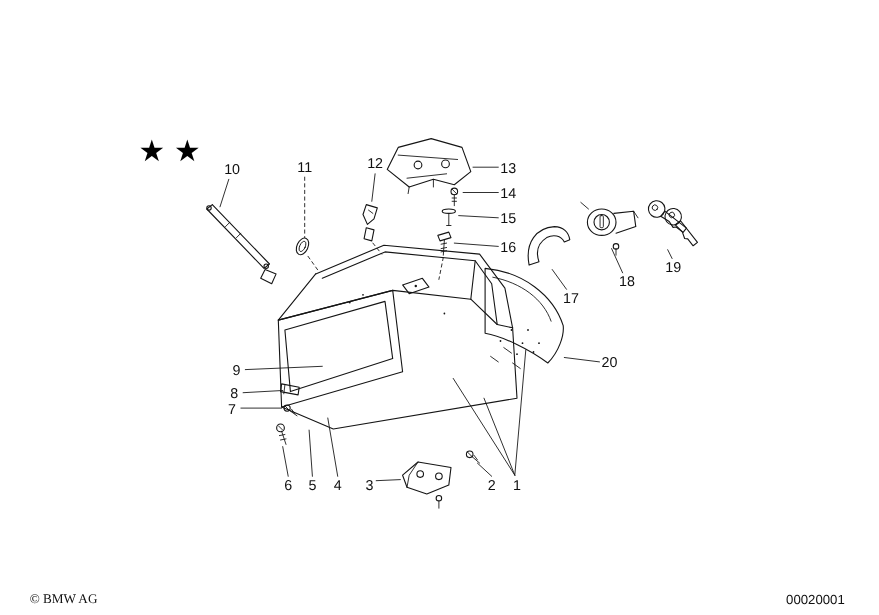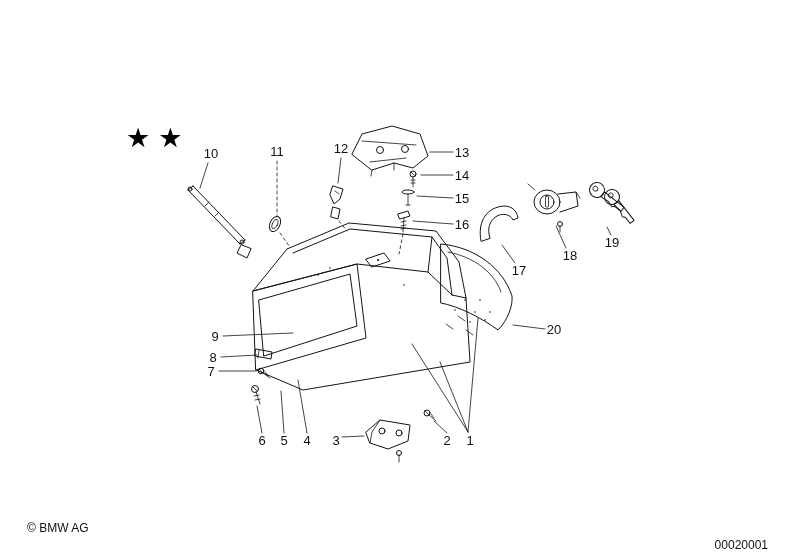--- a/index.html
+++ b/index.html
@@ -29,23 +29,24 @@
   .callout {
     font-size: 13px;
     fill: #111111;
     text-anchor: middle;
     font-family: "Liberation Sans", sans-serif;
     cursor: pointer;
   }
   .footer-left {
     position: absolute;
     left: 27px;
-    bottom: 24px;
+    bottom: 7px;
     font-size: 12px;
     color: #111111;
+    font-family: Liberation Serif, serif;
   }
   .footer-right {
     position: absolute;
     right: 31px;
     bottom: 7px;
     font-size: 12px;
     color: #111111;
     margin-top: 28px;
   }
 </style>

